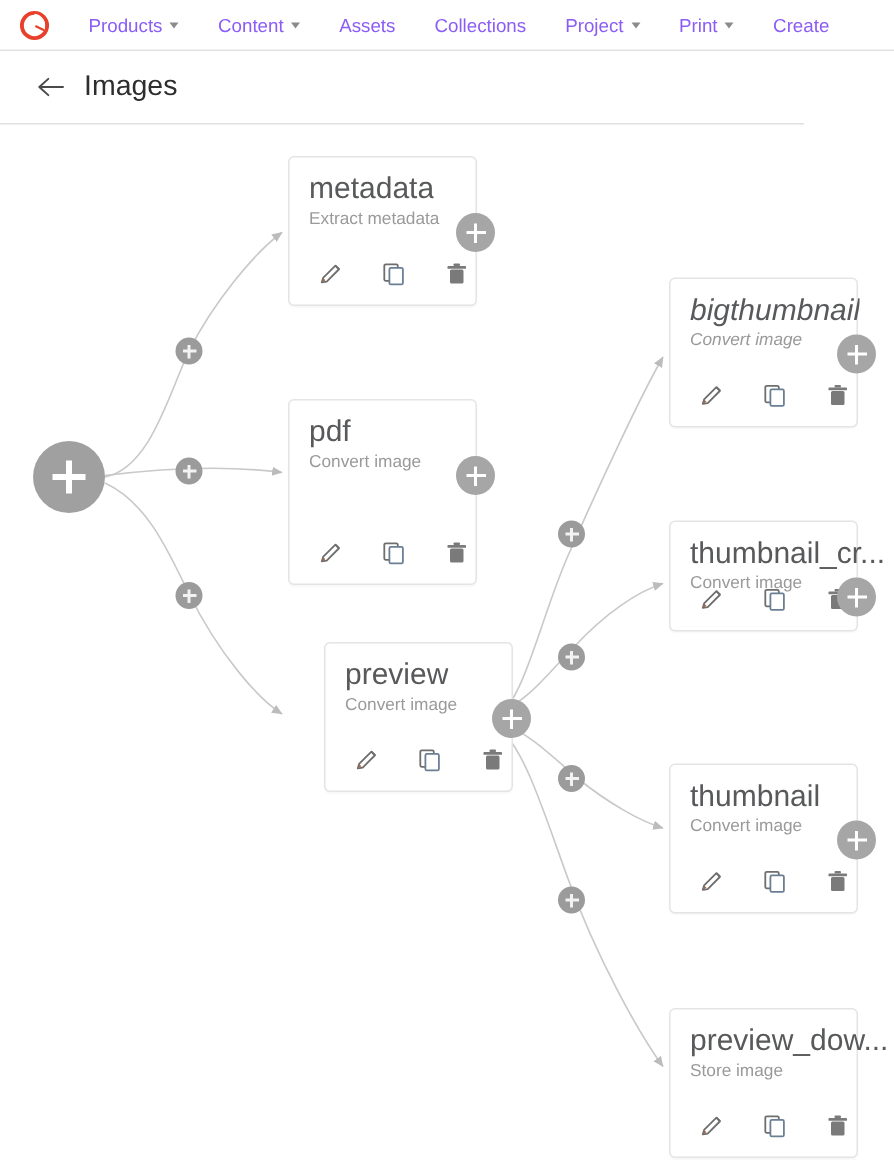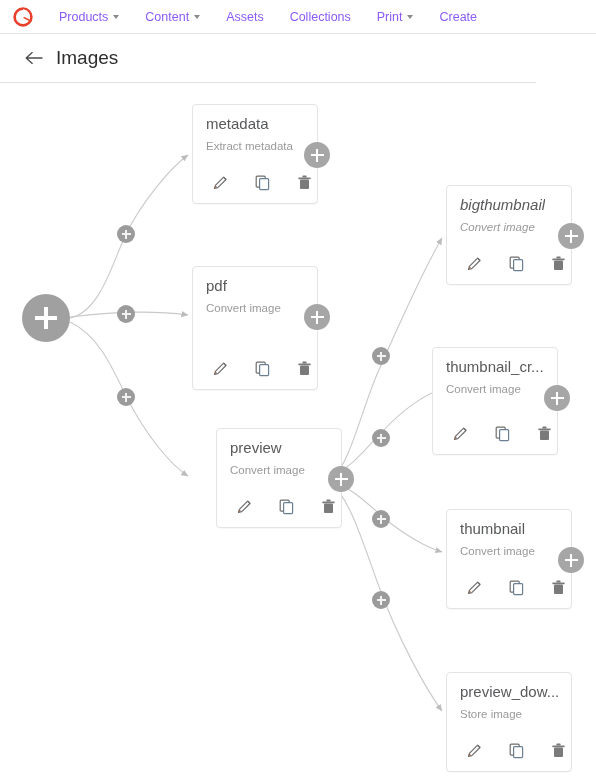--- a/index.html
+++ b/index.html
@@ -105,21 +105,21 @@
     position: absolute;
     background: #ffffff;
     border: 1px solid #e4e4e4;
     border-radius: 4px;
     box-sizing: border-box;
     box-shadow: 0 1px 1px rgba(0,0,0,0.03);
   }
   .card-title {
     position: absolute;
     left: 13px; top: 10px;
-    font-size: 15px;
+    font-size: 20px;
     color: #58595b;
     white-space: nowrap;
     overflow: hidden;
   }
   .card-sub {
     position: absolute;
     left: 13px; top: 35px;
     font-size: 11.5px;
     color: #9a9a9a;
     white-space: nowrap;
@@ -217,20 +217,24 @@
       <span class="lbl">Content</span>
       <span class="caret"></span>
     </div>
     <div class="navitem">
       <span class="lbl">Assets</span>
     </div>
     <div class="navitem">
       <span class="lbl">Collections</span>
     </div>
     <div class="navitem">
+      <span class="lbl">Project</span>
+      <span class="caret"></span>
+    </div>
+    <div class="navitem">
       <span class="lbl">Print</span>
       <span class="caret"></span>
     </div>
     <div class="navitem">
       <span class="lbl">Create</span>
     </div>
   </div>
 </div>
 
 <div class="subheader">
@@ -383,21 +387,21 @@
         <svg width="17" height="17" viewBox="0 0 17 17">
           <rect x="4" y="5.6" width="9" height="9.4" rx="1" fill="#7a7a7a"></rect>
           <rect x="2.3" y="3.4" width="12.4" height="1.8" rx="0.6" fill="#7a7a7a"></rect>
           <rect x="6.4" y="1.6" width="4.2" height="1.8" rx="0.6" fill="#7a7a7a"></rect>
         </svg>
       </div>
     </div>
     <div class="plus-badge" style="right:-13px; top:37px;"></div>
   </div>
 
-  <div class="card" style="left:432px; top:263px; width:126px; height:108px;">
+  <div class="card" style="left:446px; top:263px; width:126px; height:74px;">
     <div class="card-title">thumbnail_cr...</div>
     <div class="card-sub">Convert image</div>
     <div class="card-actions">
       <div class="act">
         <svg width="17" height="17" viewBox="0 0 17 17">
           <path d="M2.5 14.3 L3.4 11.3 L11.6 3.1 L14 5.5 L5.8 13.7 Z" fill="none" stroke="#6e6e6e" stroke-width="1.2" stroke-linejoin="round"></path>
           <path d="M11.6 3.1 L14 5.5" stroke="#6e6e6e" stroke-width="1.2"></path>
           <path d="M2.5 14.3 L3.4 11.3 L5.0 12.9 Z" fill="#9a6b4f"></path>
         </svg>
       </div>

